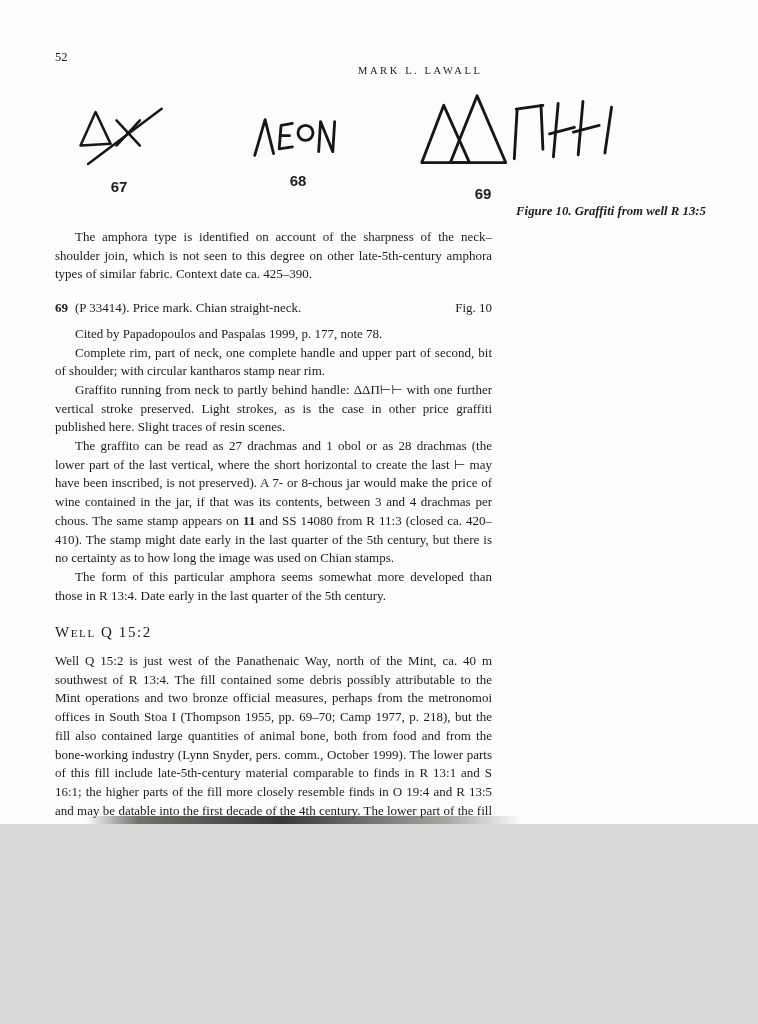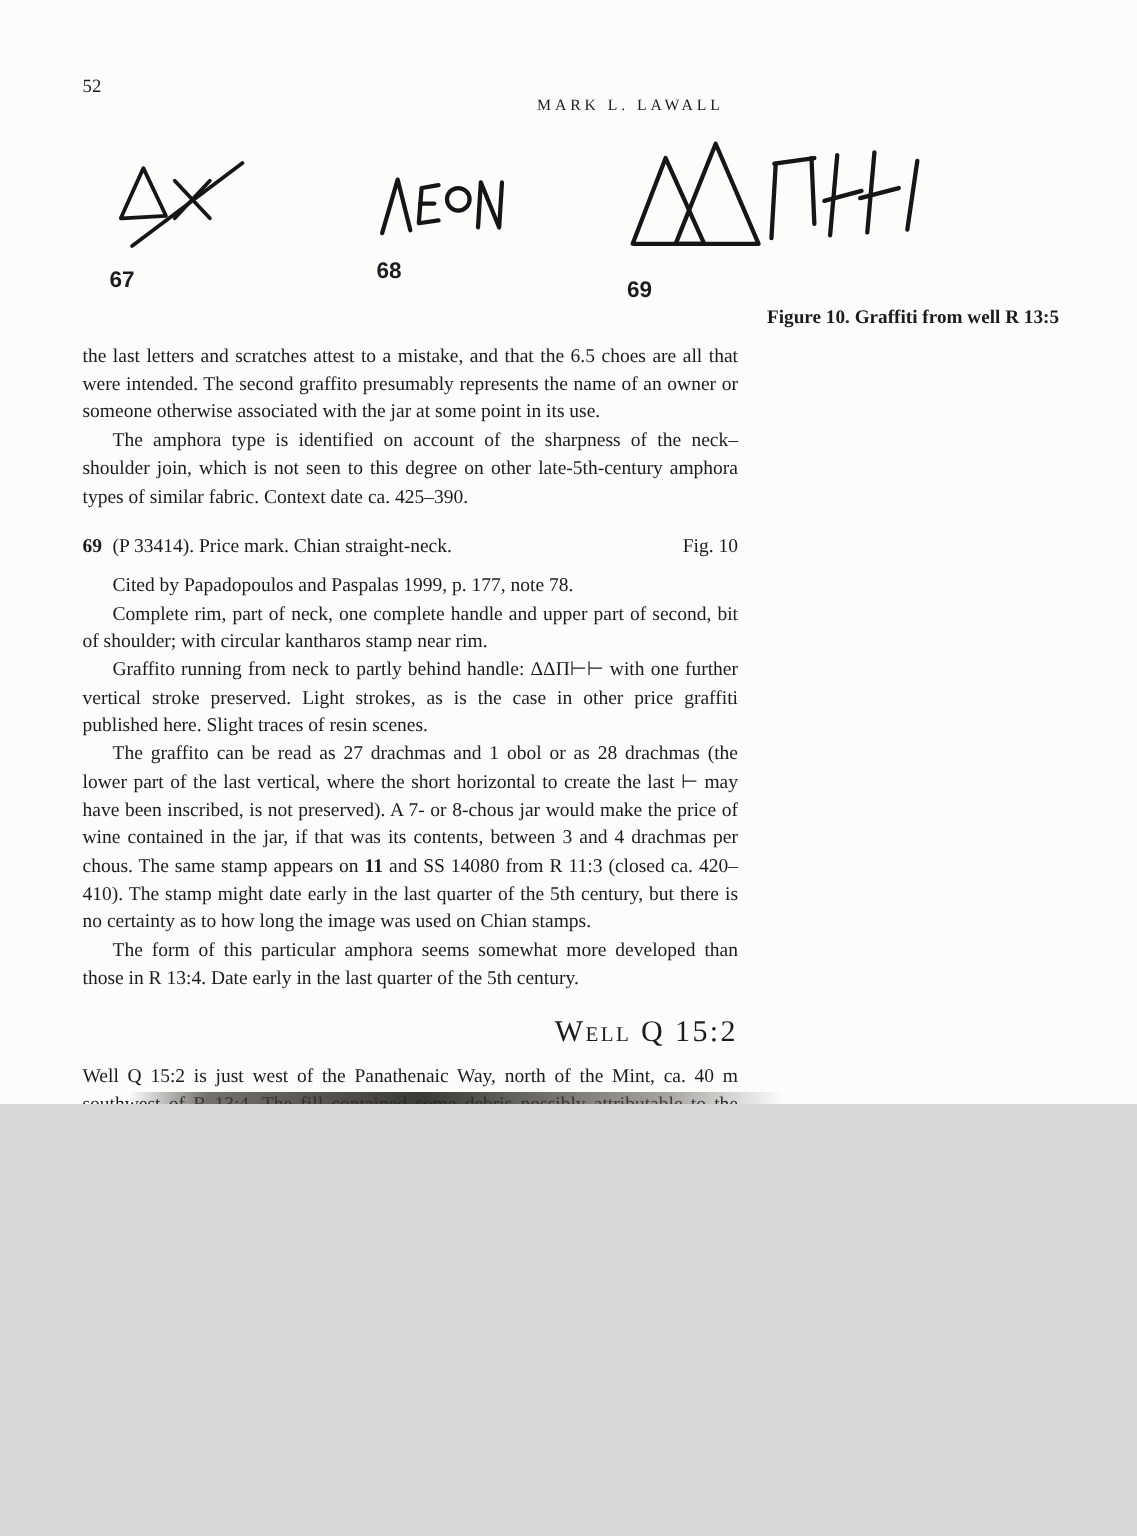--- a/index.html
+++ b/index.html
@@ -1,67 +1,67 @@
 <!DOCTYPE html>
 <html><head>
 <meta charset="utf-8">
 <style>
   * { margin:0; padding:0; box-sizing:border-box; }
   html,body { background:#d8d8d8; }
   .page {
     position:relative;
-    width:758px; height:736px;
+    width:758px; height:824px;
     margin:0 auto;
     background:#fcfcfb;
     font-family:"Liberation Serif", serif;
     color:#1c1c1c;
     overflow:hidden;
   }
 
   
   .running-head { position:absolute; top:50px; left:55px; right:53px; height:16px; }
   .page-num { position:absolute; left:0; top:0; font-size:12.5px; }
   .head-title { position:absolute; left:303px; top:15px; font-size:10.5px; letter-spacing:2.6px; }
 
   
   .figure-area { position:absolute; top:88px; left:0; width:758px; height:135px; }
-  .graffito { position:absolute; text-align:left; }
+  .graffito { position:absolute; text-align:center; }
   .graffito svg { display:block; }
   .graffito path, .graffito circle { fill:none; stroke:#161616; stroke-linecap:round; stroke-linejoin:round; }
   .g67 { left:73px; top:14px; }
   .g68 { left:251px; top:26px; }
   .g69 { left:418px; top:2px; }
   .g-label { font-family:"Liberation Sans", sans-serif; font-weight:bold; font-size:15px; margin-top:9px; }
   .g69 .g-label { width:130px; }
   .figure-caption {
     position:absolute; top:116px; right:52px; left:380px;
-    text-align:right; font-weight:bold; font-size:12.8px;
+    text-align:right; font-weight:bold; font-size:12.8px;font-style:italic;
   }
 
   
   .text-col {
     position:absolute; top:228px; left:55px; width:437px;
     font-size:13px; line-height:18.7px; text-align:justify;
   }
   .text-col p { margin:0; }
   .indent { text-indent:20px; }
   .bold { font-weight:bold; }
 
   .entry-heading { display:flex; margin:15px 0 7px 0; }
   .entry-num { font-weight:bold; margin-right:7px; }
   .entry-title { flex:1; text-align:left; }
   .entry-figref { text-align:right; white-space:nowrap;margin-left:16px; }
 
   .section-heading {
     font-variant:small-caps;
     font-weight:normal;
-    font-size:20px;
+    font-size:15px;
     letter-spacing:1.6px;
     margin:18px 0 10px 0;
-    text-align:right;
+    text-align:left;
   }
 
   
   .scan-shadow {
     position:absolute; bottom:0; left:86px; width:436px; height:8px;
     background:linear-gradient(to right,
       rgba(70,65,60,0) 0%, rgba(70,65,60,0.75) 12%,
       rgba(42,40,37,0.92) 45%, rgba(95,90,84,0.55) 82%, rgba(95,90,84,0) 100%);
     border-radius:4px 4px 0 0;
     filter:blur(0.5px);
@@ -114,21 +114,20 @@
         <path d="M203,18 L196,66" stroke-width="3"></path>
       </svg>
       <figcaption class="g-label">69</figcaption>
     </figure>
 
     <div class="figure-caption">Figure 10. Graffiti from well R 13:5</div>
   </section>
 
   <main class="text-col">
 
-    <p class="noindent">the last letters and scratches attest to a mistake, and that the 6.5 choes are all that were intended. The second graffito presumably represents the name of an owner or someone otherwise associated with the jar at some point in its use.</p>
     <p class="indent">The amphora type is identified on account of the sharpness of the neck–shoulder join, which is not seen to this degree on other late-5th-century amphora types of similar fabric. Context date ca. 425–390.</p>
 
     <div class="entry-heading">
       <span class="entry-num">69</span>
       <span class="entry-title">(P 33414). Price mark. Chian straight-neck.</span>
       <span class="entry-figref">Fig. 10</span>
     </div>
 
     <p class="indent">Cited by Papadopoulos and Paspalas 1999, p. 177, note 78.</p>
     <p class="indent">Complete rim, part of neck, one complete handle and upper part of second, bit of shoulder; with circular kantharos stamp near rim.</p>

